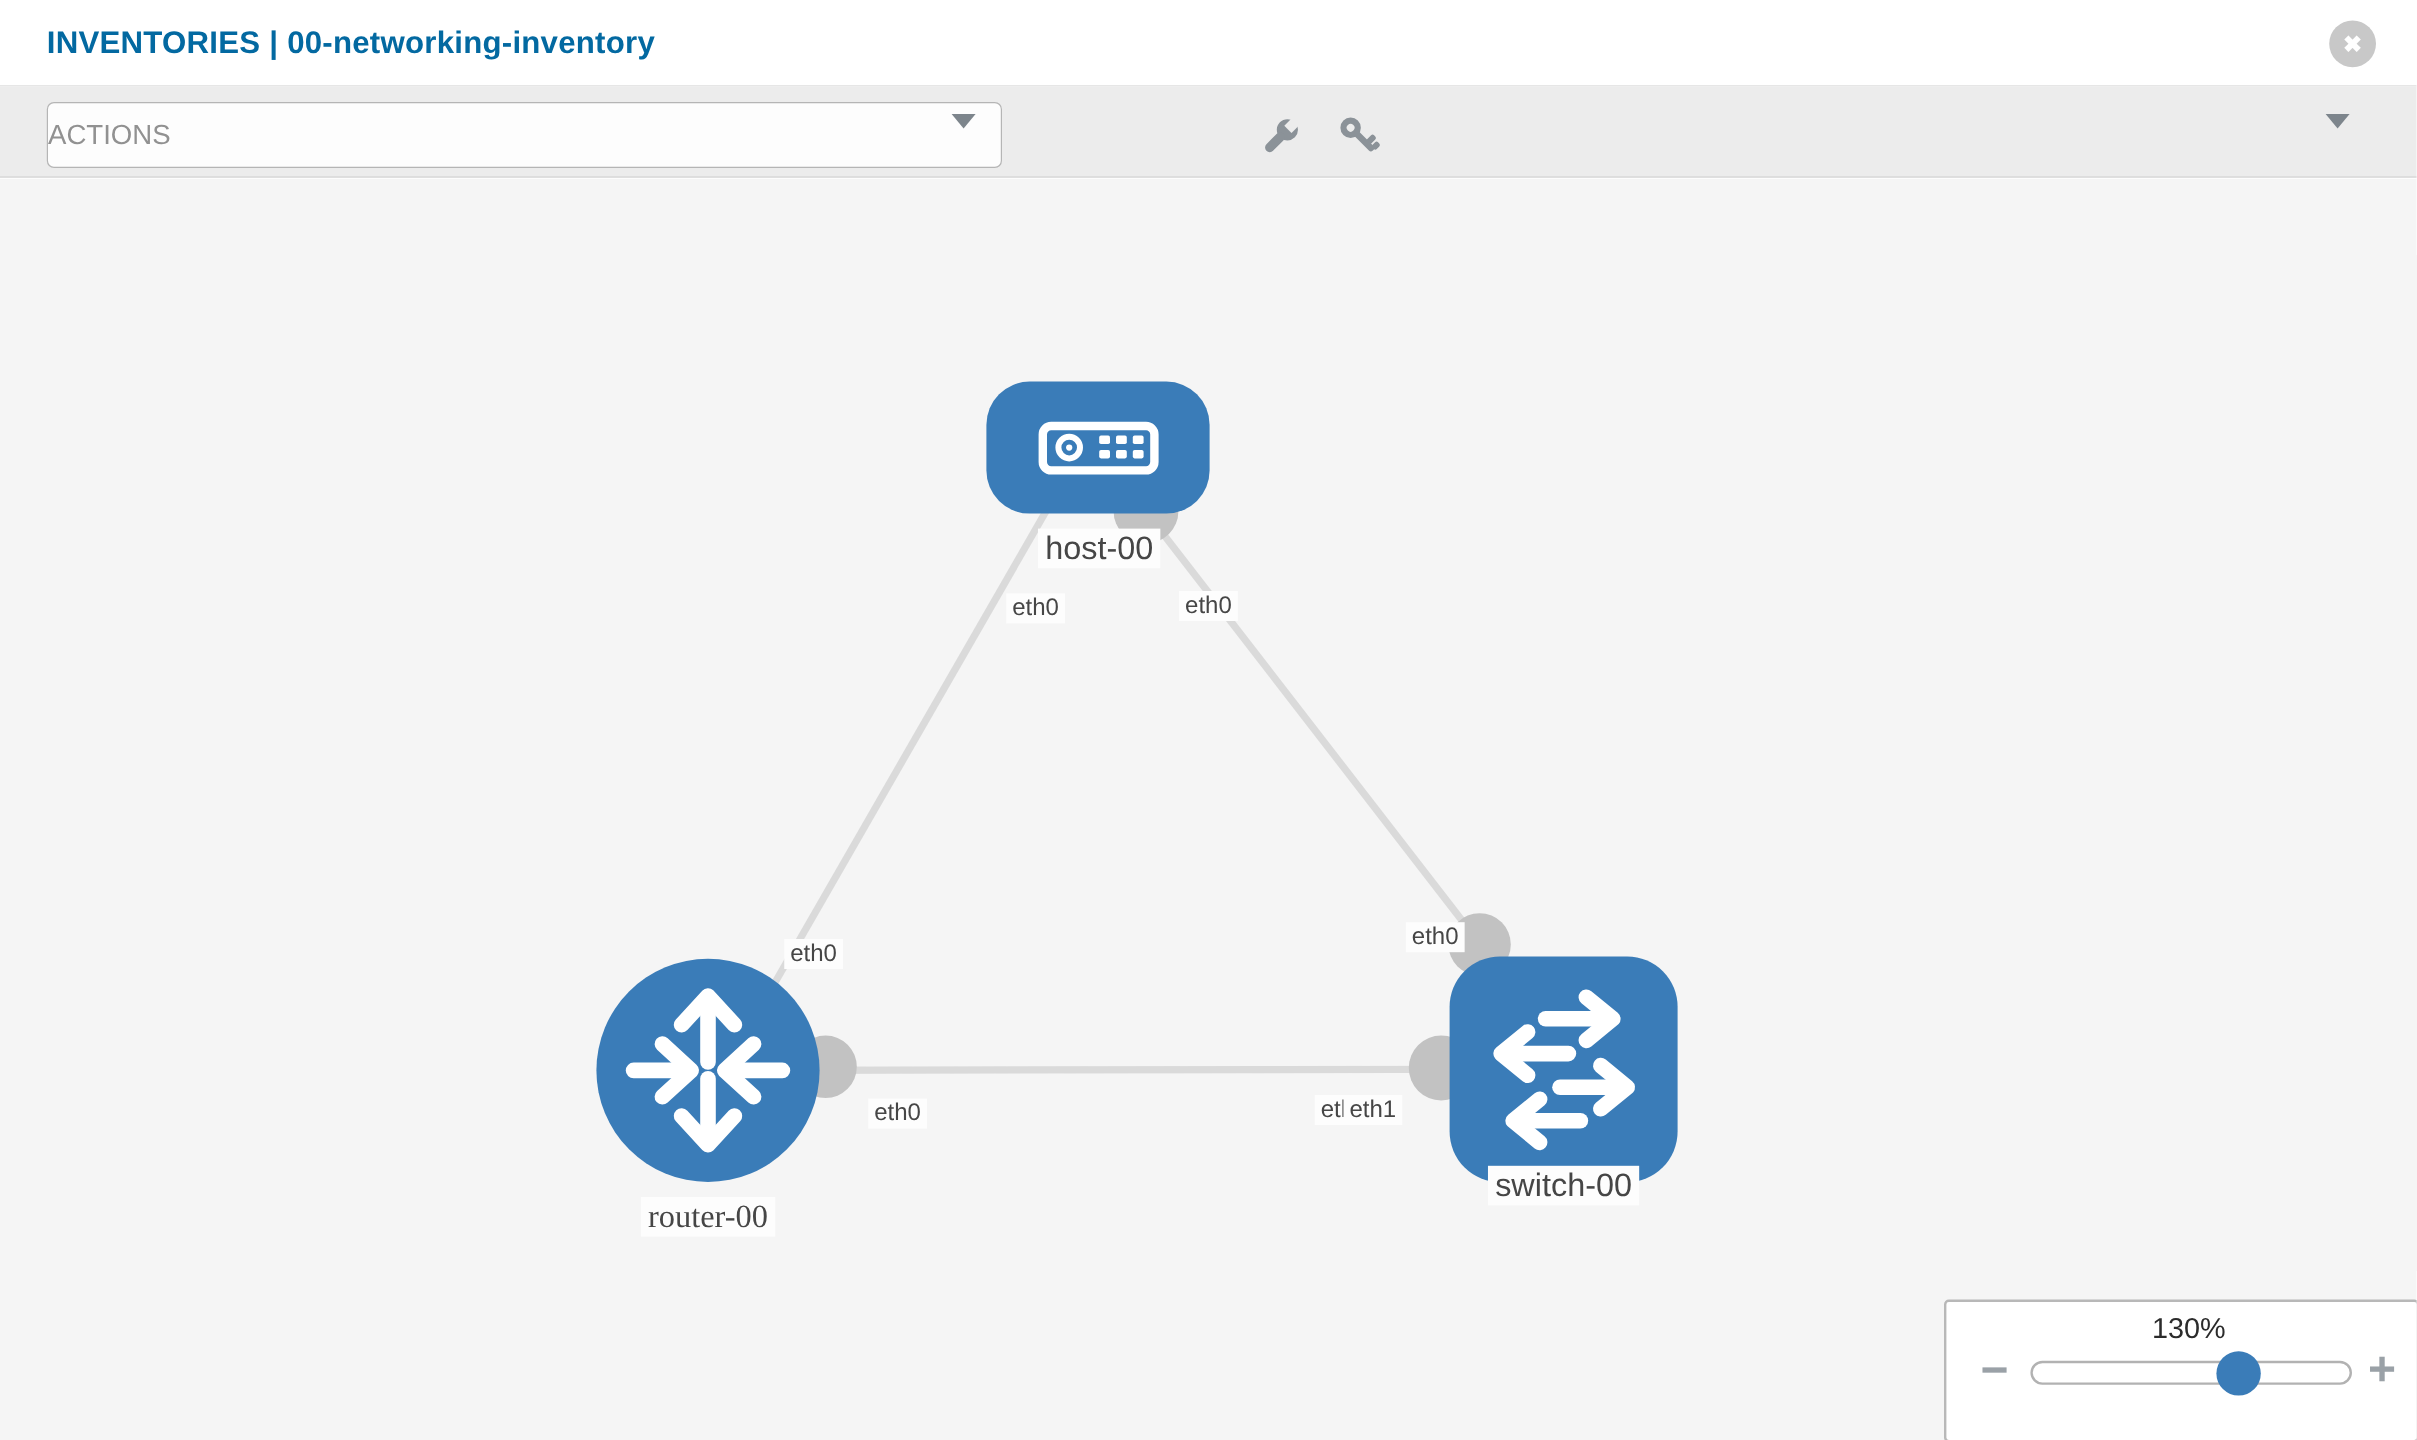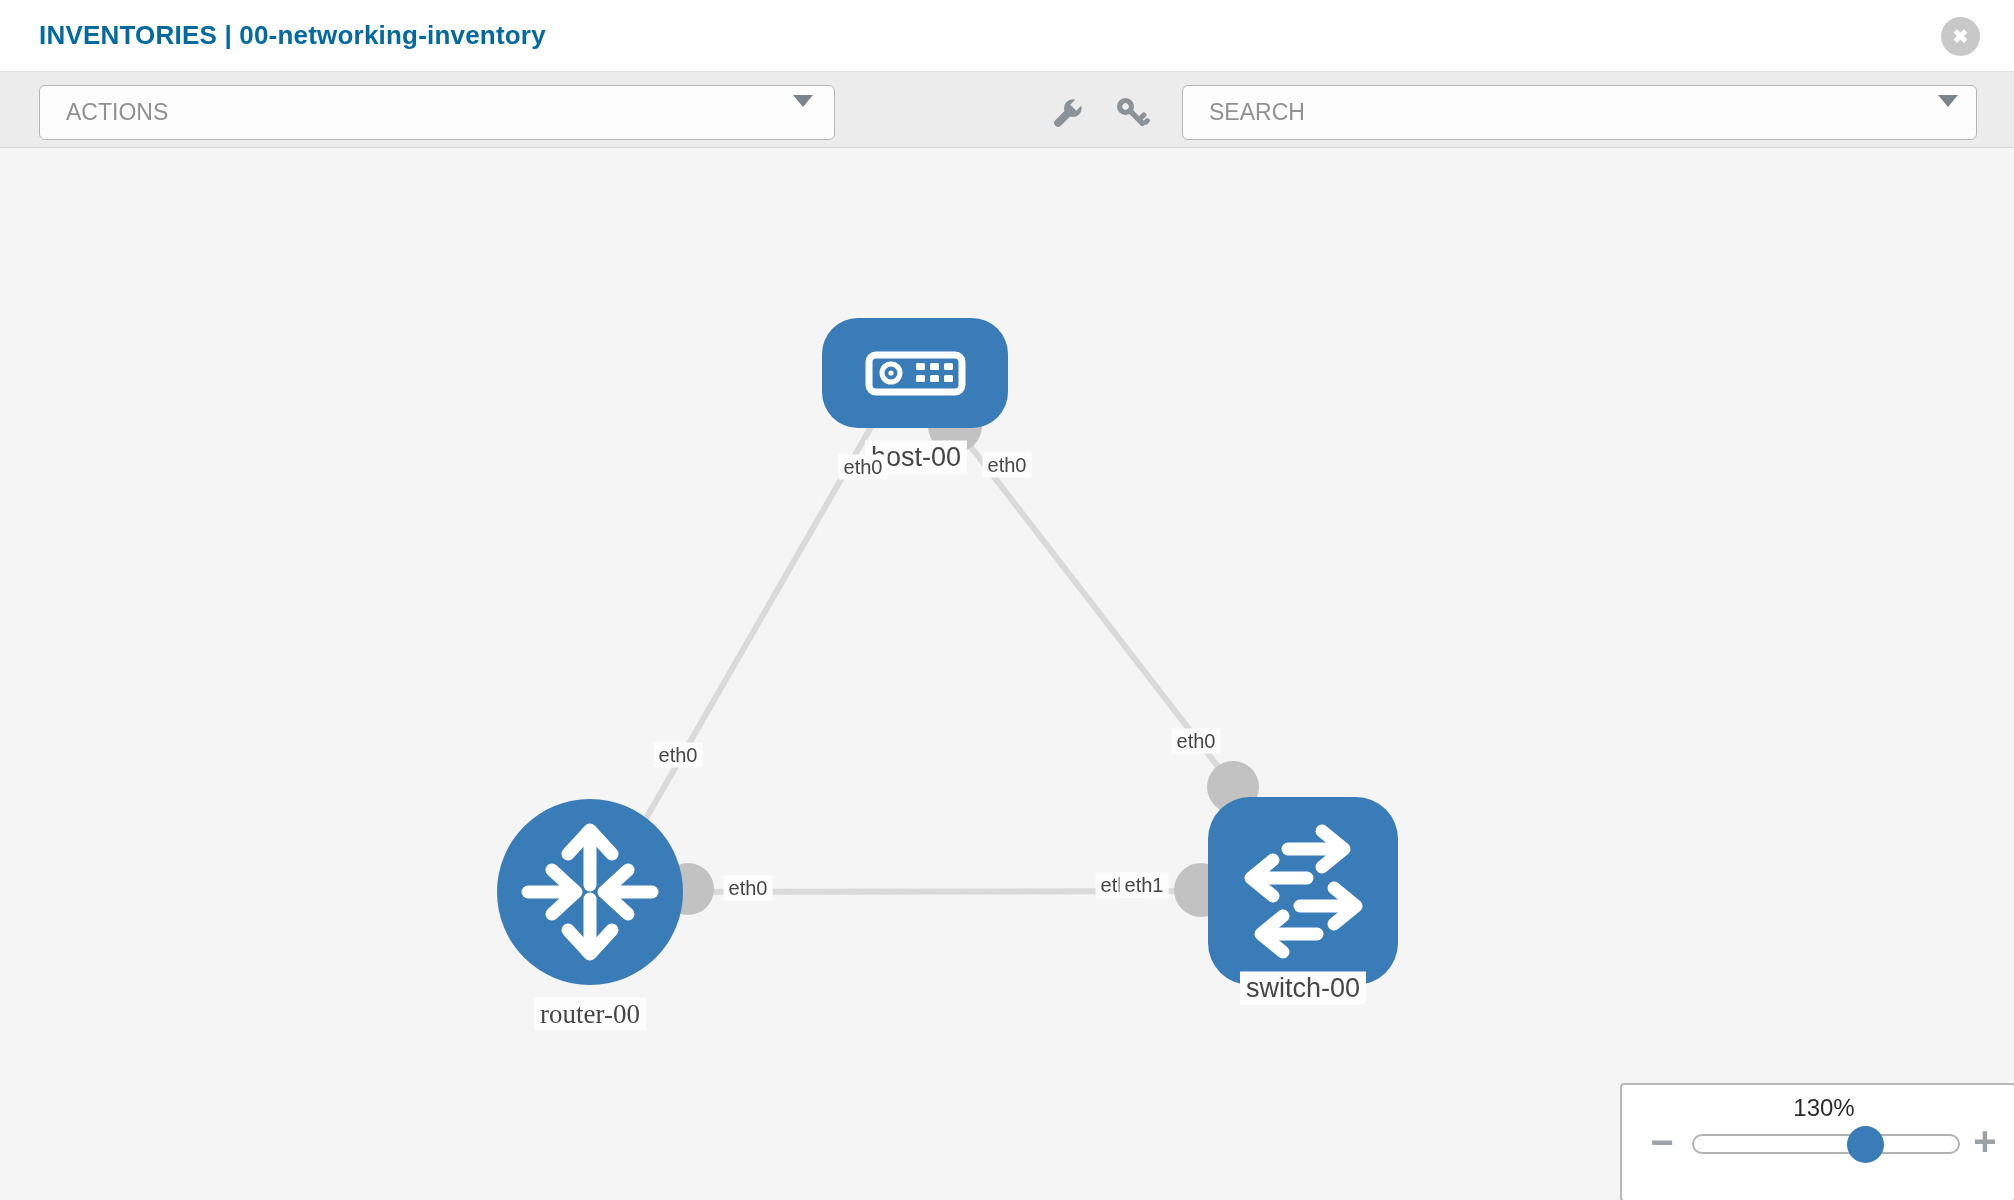--- a/index.html
+++ b/index.html
@@ -12,37 +12,37 @@
 
   
   .header{position:absolute;top:0;left:0;width:2014px;height:72px;background:#fff;border-bottom:1px solid #e0e0e0;z-index:5;}
   .page-title{position:absolute;left:39px;top:20px;font-size:26px;font-weight:700;color:#0369a1;letter-spacing:.2px;}
   .close-btn{position:absolute;left:1941px;top:17px;width:39px;height:39px;border-radius:50%;background:#c8c8c8;color:#fff;
     display:flex;align-items:center;justify-content:center;font-size:19px;font-weight:700;cursor:pointer;}
 
   
   .toolbar{position:absolute;top:72px;left:0;width:2014px;height:76px;background:var(--toolbar-bg);border-bottom:1px solid #d2d2d2;z-index:5;}
   .combo{position:absolute;top:13px;height:55px;background:#fdfdfd;border:1px solid #b5b5b5;border-radius:6px;}
-  .combo input{width:100%;height:100%;border:none;outline:none;background:transparent;padding:0 40px 0 26px;
+  .combo input{width:100%;height:100%;border:none;outline:none;background:transparent;padding:0 40px 0 0;
     font-family:"Liberation Sans",sans-serif;font-size:23px;color:#555;}
   .combo input::placeholder{color:#919191;opacity:1;}
   .caret{position:absolute;top:23px;width:0;height:0;border-left:10px solid transparent;border-right:10px solid transparent;
     border-top:12px solid #7d858c;cursor:pointer;}
   .actions-combo{left:39px;width:796px;}
   .search-combo{left:1182px;width:795px;}
   .tool-icon{position:absolute;top:22px;width:40px;height:40px;cursor:pointer;}
 
   
   .canvas{position:absolute;top:149px;left:0;width:2014px;height:1051px;background:var(--canvas-bg);z-index:1;}
   .graph{position:absolute;top:0;left:0;z-index:2;}
 
   
   .chip{position:absolute;transform:translate(-50%,-50%);background:#fdfdfd;color:#464646;white-space:nowrap;z-index:3;}
   .node-label{font-size:27px;padding:1px 6px;}
-  .iface-label{font-size:20px;padding:1px 5px;}
+  .iface-label{font-size:20px;padding:1px 5px;margin-top:40px;}
 
   
   .zoom-panel{position:absolute;left:1620px;top:1083px;width:396px;height:119px;background:#fff;
     border:2px solid #b8b8b8;border-radius:4px;z-index:6;}
   .zoom-value{position:absolute;left:202px;top:23px;transform:translate(-50%,-50%);font-size:24px;color:#2b2b2b;}
   .zoom-btn{position:absolute;transform:translate(-50%,-50%);font-size:40px;font-weight:700;color:#9aa1a7;cursor:pointer;line-height:1;}
   .zoom-out{left:40px;top:57px;}
   .zoom-in{left:363px;top:56px;}
   .zoom-track{position:absolute;left:70px;top:49px;width:268px;height:20px;background:#fff;border:2px solid #b2b2b2;border-radius:11px;cursor:pointer;}
   .zoom-thumb{position:absolute;left:225px;top:41px;width:37px;height:37px;border-radius:50%;background:var(--node-blue);cursor:grab;}
@@ -149,23 +149,20 @@
           <circle cx="17" cy="8" r="5" fill="none" style="stroke:var(--icon-gray)" stroke-width="4.5"></circle>
           <g style="fill:var(--icon-gray)">
             <rect x="14.8" y="12.5" width="4.6" height="18" rx="2"></rect>
             <rect x="18" y="22" width="7" height="4.2" rx="1.5"></rect>
             <rect x="18" y="27.5" width="5.5" height="4.2" rx="1.5"></rect>
           </g>
         </g>
       </svg>
     </div>
 
-    <div class="combo search-combo">
-      <input type="text" placeholder="SEARCH" style="">
-    </div>
     <div class="caret" style="left:1938px;"></div>
   </div>
 
   <div class="zoom-panel">
     <div class="zoom-value">130%</div>
     <div class="zoom-btn zoom-out">
       <span>−</span>
     </div>
     <div class="zoom-track"></div>
     <div class="zoom-thumb"></div>

